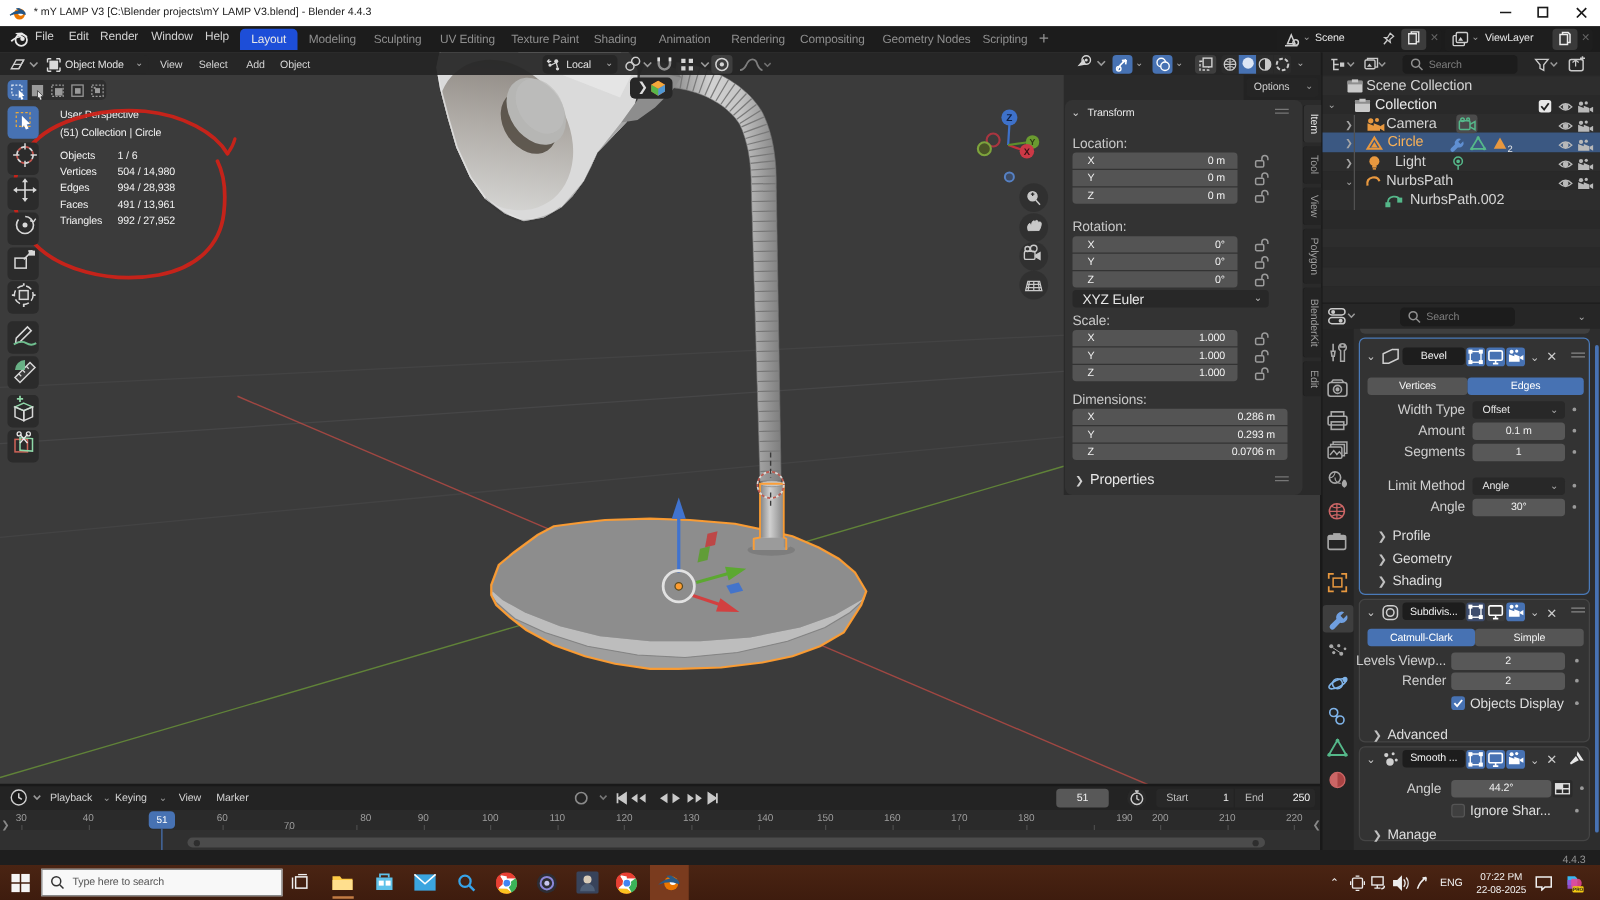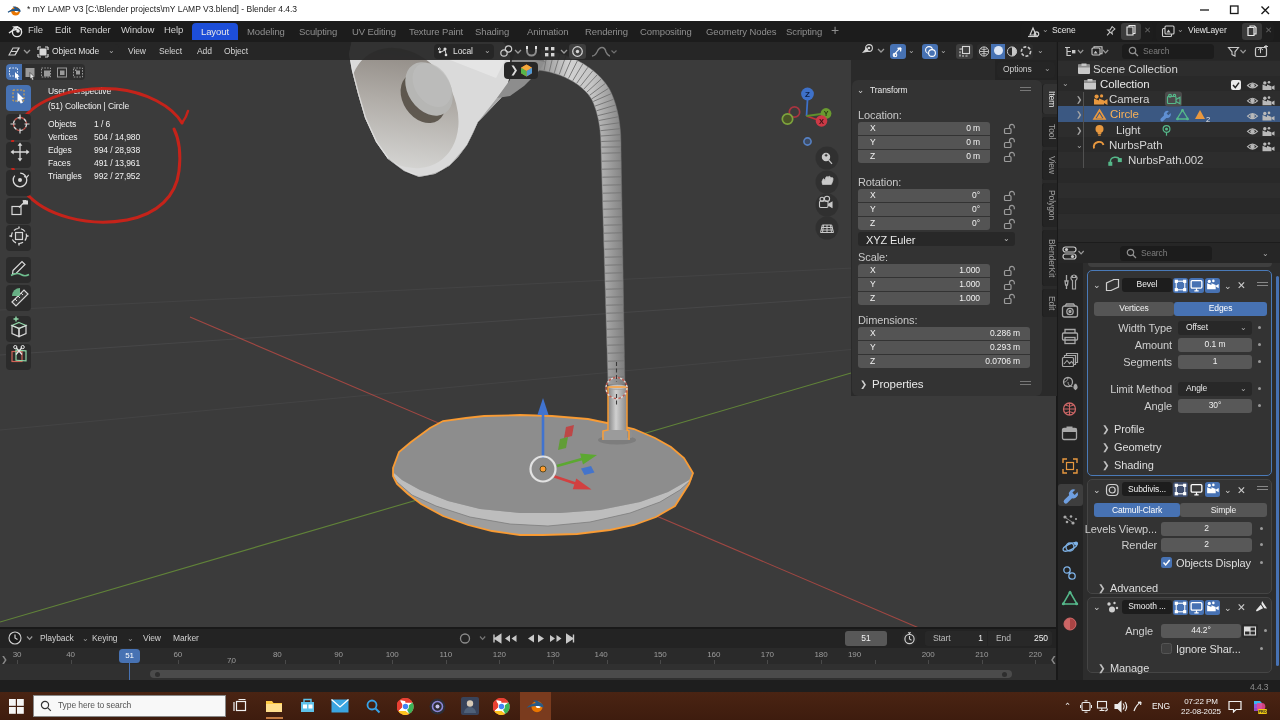--- a/index.html
+++ b/index.html
@@ -1039,43 +1039,43 @@
     <div class="abs txt" style="left:996px;top:632.5px;font-size:8.5px;color:#bdbdbd;z-index:8">End</div>
     <div class="abs txt" style="left:988px;top:632.5px;width:60px;text-align:right;font-size:8.5px;color:#f0f0f0;z-index:8">250</div>
     <div class="abs txt" style="left:5.0px;top:650px;width:24px;text-align:center;font-size:8px;color:#9d9d9d;z-index:7">30</div>
     <div class="abs" style="left:17.0px;top:660px;width:1px;height:4px;background:#4a4a4a;z-index:7"></div>
     <div class="abs txt" style="left:58.599999999999994px;top:650px;width:24px;text-align:center;font-size:8px;color:#9d9d9d;z-index:7">40</div>
     <div class="abs" style="left:70.6px;top:660px;width:1px;height:4px;background:#4a4a4a;z-index:7"></div>
     <div class="abs txt" style="left:165.8px;top:650px;width:24px;text-align:center;font-size:8px;color:#9d9d9d;z-index:7">60</div>
     <div class="abs" style="left:177.8px;top:660px;width:1px;height:4px;background:#4a4a4a;z-index:7"></div>
     <div class="abs txt" style="left:219.4px;top:656px;width:24px;text-align:center;font-size:8px;color:#9d9d9d;z-index:7">70</div>
     <div class="abs" style="left:231.4px;top:660px;width:1px;height:4px;background:#4a4a4a;z-index:7"></div>
-    <div class="abs txt" style="left:273.0px;top:650px;width:24px;text-align:left;font-size:8px;color:#9d9d9d;z-index:7">80</div>
+    <div class="abs txt" style="left:273.0px;top:650px;width:24px;text-align:right;font-size:8px;color:#9d9d9d;z-index:7">80</div>
     <div class="abs" style="left:285.0px;top:660px;width:1px;height:4px;background:#4a4a4a;z-index:7"></div>
     <div class="abs txt" style="left:326.6px;top:650px;width:24px;text-align:center;font-size:8px;color:#9d9d9d;z-index:7">90</div>
     <div class="abs" style="left:338.6px;top:660px;width:1px;height:4px;background:#4a4a4a;z-index:7"></div>
     <div class="abs txt" style="left:380.20000000000005px;top:650px;width:24px;text-align:center;font-size:8px;color:#9d9d9d;z-index:7">100</div>
     <div class="abs" style="left:392.20000000000005px;top:660px;width:1px;height:4px;background:#4a4a4a;z-index:7"></div>
     <div class="abs txt" style="left:433.8px;top:650px;width:24px;text-align:center;font-size:8px;color:#9d9d9d;z-index:7">110</div>
     <div class="abs" style="left:445.8px;top:660px;width:1px;height:4px;background:#4a4a4a;z-index:7"></div>
     <div class="abs txt" style="left:487.40000000000003px;top:650px;width:24px;text-align:center;font-size:8px;color:#9d9d9d;z-index:7">120</div>
     <div class="abs" style="left:499.40000000000003px;top:660px;width:1px;height:4px;background:#4a4a4a;z-index:7"></div>
     <div class="abs txt" style="left:541.0px;top:650px;width:24px;text-align:center;font-size:8px;color:#9d9d9d;z-index:7">130</div>
     <div class="abs" style="left:553.0px;top:660px;width:1px;height:4px;background:#4a4a4a;z-index:7"></div>
-    <div class="abs txt" style="left:594.6px;top:650px;width:24px;text-align:left;font-size:8px;color:#9d9d9d;z-index:7">140</div>
+    <div class="abs txt" style="left:594.6px;top:650px;width:24px;text-align:right;font-size:8px;color:#9d9d9d;z-index:7">140</div>
     <div class="abs" style="left:606.6px;top:660px;width:1px;height:4px;background:#4a4a4a;z-index:7"></div>
     <div class="abs txt" style="left:648.2px;top:650px;width:24px;text-align:center;font-size:8px;color:#9d9d9d;z-index:7">150</div>
     <div class="abs" style="left:660.2px;top:660px;width:1px;height:4px;background:#4a4a4a;z-index:7"></div>
     <div class="abs txt" style="left:701.8000000000001px;top:650px;width:24px;text-align:center;font-size:8px;color:#9d9d9d;z-index:7">160</div>
     <div class="abs" style="left:713.8000000000001px;top:660px;width:1px;height:4px;background:#4a4a4a;z-index:7"></div>
     <div class="abs txt" style="left:755.4000000000001px;top:650px;width:24px;text-align:center;font-size:8px;color:#9d9d9d;z-index:7">170</div>
     <div class="abs" style="left:767.4000000000001px;top:660px;width:1px;height:4px;background:#4a4a4a;z-index:7"></div>
     <div class="abs txt" style="left:809.0px;top:650px;width:24px;text-align:center;font-size:8px;color:#9d9d9d;z-index:7">180</div>
     <div class="abs" style="left:821.0px;top:660px;width:1px;height:4px;background:#4a4a4a;z-index:7"></div>
-    <div class="abs txt" style="left:848px;top:650px;width:24px;font-size:8px;color:#9d9d9d;z-index:7">190</div>
+    <div class="abs txt" style="left:893px;top:650px;width:24px;font-size:8px;color:#9d9d9d;z-index:7">190</div>
     <div class="abs" style="left:874.6px;top:660px;width:1px;height:4px;background:#4a4a4a;z-index:7"></div>
     <div class="abs txt" style="left:916.2px;top:650px;width:24px;text-align:center;font-size:8px;color:#9d9d9d;z-index:7">200</div>
     <div class="abs" style="left:928.2px;top:660px;width:1px;height:4px;background:#4a4a4a;z-index:7"></div>
     <div class="abs txt" style="left:969.8000000000001px;top:650px;width:24px;text-align:center;font-size:8px;color:#9d9d9d;z-index:7">210</div>
     <div class="abs" style="left:981.8000000000001px;top:660px;width:1px;height:4px;background:#4a4a4a;z-index:7"></div>
     <div class="abs txt" style="left:1023.4000000000001px;top:650px;width:24px;text-align:center;font-size:8px;color:#9d9d9d;z-index:7">220</div>
     <div class="abs" style="left:1035.4px;top:660px;width:1px;height:4px;background:#4a4a4a;z-index:7"></div>
     <div class="abs" style="left:119.06px;top:648.5px;width:21px;height:14.5px;background:#4772b3;border-radius:3.5px;z-index:9"></div>
     <div class="abs txt" style="left:119.06px;top:650.5px;width:21px;text-align:center;font-size:8px;color:#fff;z-index:10">51</div>
     <div class="abs" style="left:128.76px;top:663px;width:1.6px;height:17px;background:#4772b3;z-index:9"></div>

